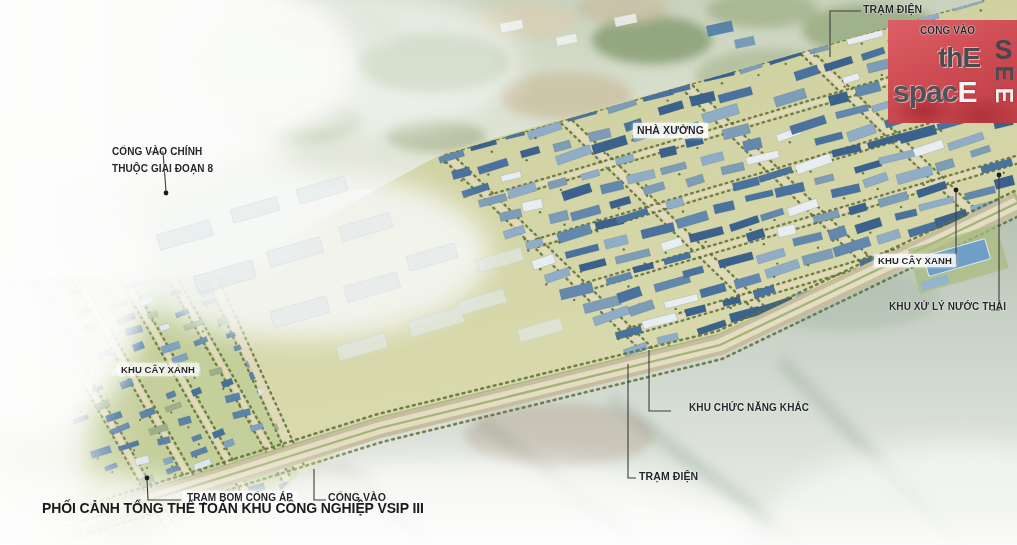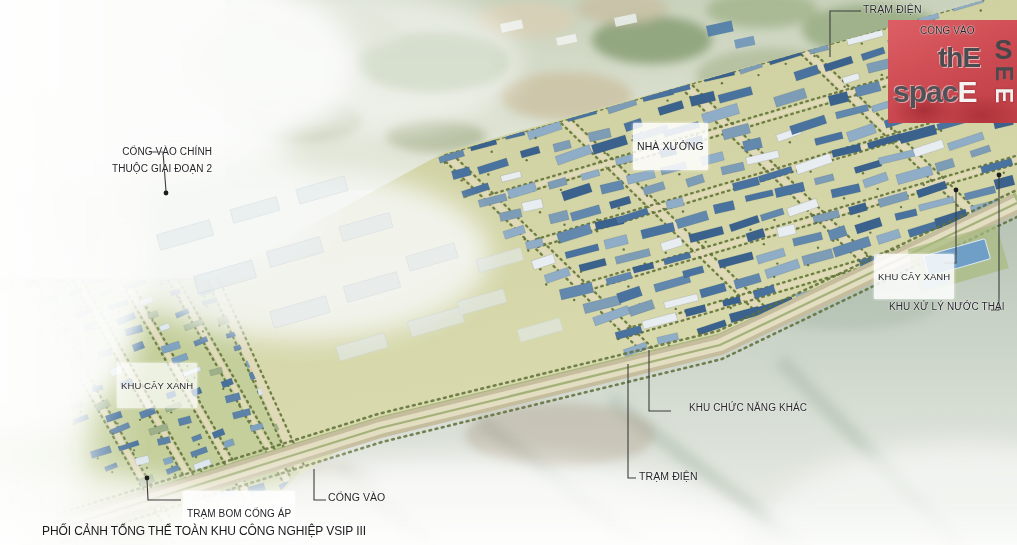--- a/index.html
+++ b/index.html
@@ -1,25 +1,25 @@
 <!DOCTYPE html>
 <html><head>
 <meta charset="utf-8">
 <style>
   html,body{margin:0;padding:0;background:#ddd;}
   #stage{position:relative;width:1017px;height:545px;overflow:hidden;background:#fbfcfa;
          font-family:"Liberation Sans","DejaVu Sans",sans-serif;}
   #scene{position:absolute;left:0;top:0;z-index:1;}
-  .callout{position:absolute;font-weight:400;font-size:10px;color:#26262a;letter-spacing:.1px;
+  .callout{position:absolute;font-weight:700;font-size:10px;color:#26262a;letter-spacing:.1px;
            white-space:nowrap;z-index:10;line-height:1.2;
-           text-shadow:0 0 2px rgba(255,255,255,.9),0 0 1px rgba(255,255,255,.9);text-align:right;}
-  .chip{background:rgba(255,255,255,.85);padding:17px 4px;border-radius:1px;
+           text-shadow:0 0 2px rgba(255,255,255,.9),0 0 1px rgba(255,255,255,.9);}
+  .chip{background:rgba(255,255,255,.85);padding:1px 4px;border-radius:1px;
         box-shadow:0 0 3px rgba(255,255,255,.8);}
   .twoline div{line-height:17px;margin-left:48px;}
-  .cap{position:absolute;left:42px;top:524px;font-weight:400;font-size:12px;color:#1a1a1a;
+  .cap{position:absolute;left:42px;top:500px;font-weight:700;font-size:14px;color:#1a1a1a;
        letter-spacing:-.1px;white-space:nowrap;z-index:10;}
   #logo{position:absolute;left:888px;top:20px;width:129px;height:103px;z-index:5;
         background:
           radial-gradient(45px 26px at 28% 88%,rgba(140,25,35,.5),transparent 70%),
           radial-gradient(55px 30px at 72% 92%,rgba(150,30,40,.45),transparent 70%),
           linear-gradient(155deg,#dd5f65 0%,#cb4950 55%,#bf4046 100%);}
   .lg-top{position:absolute;left:50px;top:22px;font-size:28px;font-weight:700;color:#4b4c51;
           letter-spacing:-1px;text-shadow:1px 1px 0 rgba(255,255,255,.55),-1px -1px 0 rgba(255,255,255,.5);}
   .lg-bottom{position:absolute;left:5px;top:55px;font-size:30px;font-weight:700;letter-spacing:-1px;}
   .lg-bottom i{font-style:normal;color:#515257;
@@ -786,21 +786,21 @@
       <em class="l1">S</em>
       <em class="l2">E</em>
       <em class="l3">E</em>
     </span>
   </div>
 
   <div class="callout" style="left:863px;top:3px;font-size:10.5px">TRẠM ĐIỆN</div>
   <div class="callout" style="left:920px;top:25px">CỔNG VÀO</div>
   <div class="callout twoline" style="left:64px;top:143px">
     <div>CỔNG VÀO CHÍNH</div>
-    <div>THUỘC GIAI ĐOẠN 2</div>
+    <div>THUỘC GIAI ĐOẠN 8</div>
   </div>
   <div class="callout chip" style="left:633px;top:123px;font-size:10.5px">NHÀ XƯỞNG</div>
   <div class="callout chip" style="left:874px;top:254px;font-size:9.5px">KHU CÂY XANH</div>
   <div class="callout" style="left:889px;top:301px">KHU XỬ LÝ NƯỚC THẢI</div>
   <div class="callout chip" style="left:117px;top:363px;font-size:9.5px;background:rgba(255,255,255,.7)">KHU CÂY XANH</div>
   <div class="callout" style="left:689px;top:402px">KHU CHỨC NĂNG KHÁC</div>
   <div class="callout" style="left:639px;top:470px;font-size:10.5px">TRẠM ĐIỆN</div>
   <div class="callout chip" style="left:183px;top:491px">TRẠM BOM CỔNG ÁP</div>
   <div class="callout" style="left:328px;top:491px;font-size:10.5px">CỔNG VÀO</div>
 

